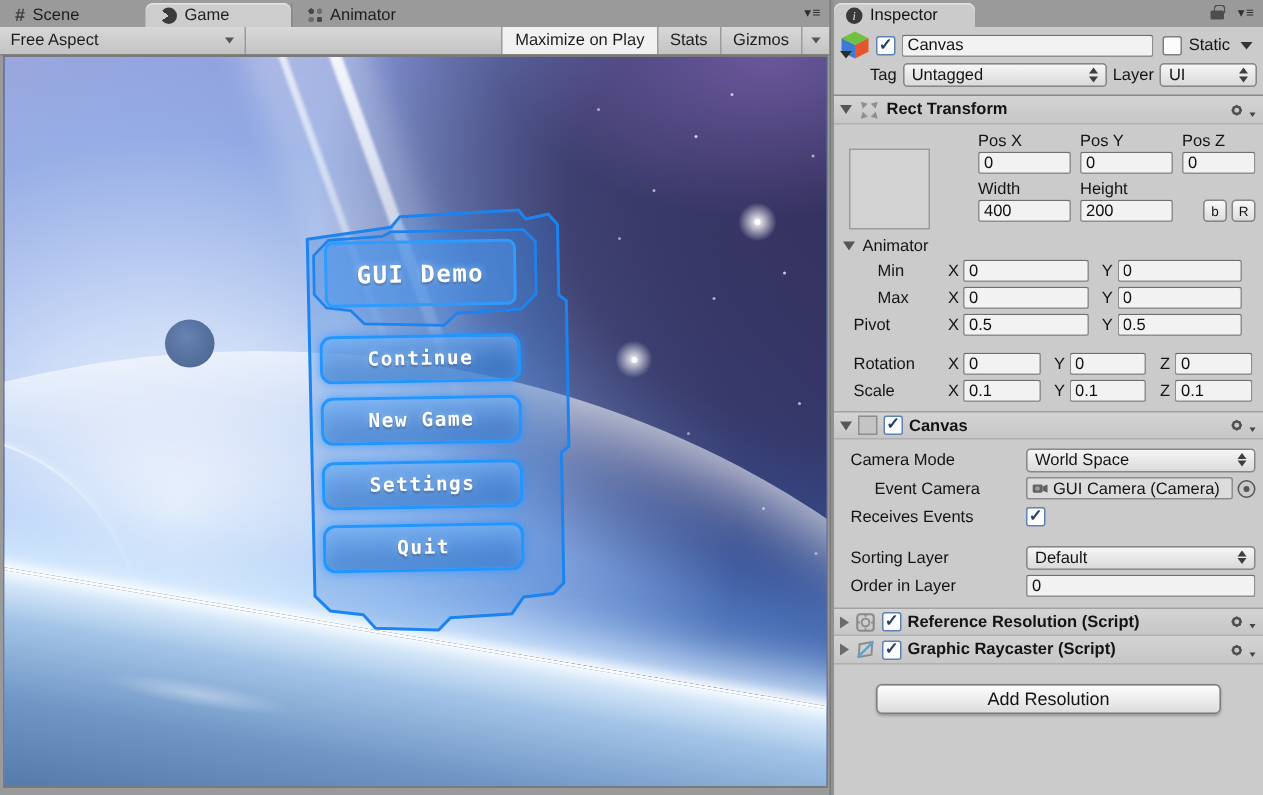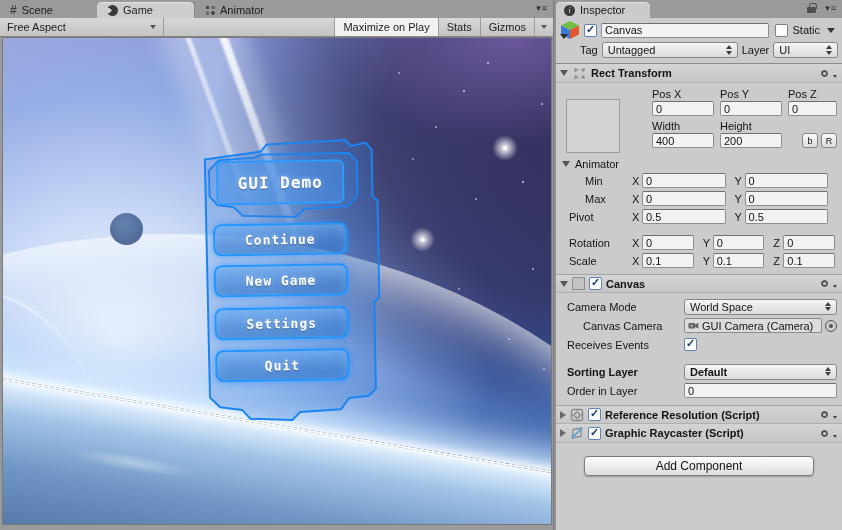--- a/index.html
+++ b/index.html
@@ -179,21 +179,21 @@
   .axis-letter { width:10px; flex:0 0 auto; }
   .axis-field { width:59px; margin-right:9px; }
   .axis-field.last { margin-right:2px; }
   .axis-row.gap-top { margin-top:9px; }
 
   .comp-body { padding:3px 5px 6px 4px; }
   .prop-row { display:flex; align-items:center; height:17px; margin-top:2px; }
   .prop-row .plabel { width:124px; padding-left:7px; flex:0 0 auto; }
   .prop-row .plabel.indent { padding-left:23px; }
   .prop-row .popup { flex:1; }
-  .prop-row.gap-top { margin-top:10px;font-weight:bold; }
+  .prop-row.gap-top { margin-top:10px; }
   .objfield { flex:1; display:flex; align-items:center; gap:3px; background:#dcdcdc; border:1px solid #8c8c8c;
     border-radius:2px; height:15px; padding:0 3px; min-width:0; white-space:nowrap; overflow:hidden; }
   .picker { width:12px; height:12px; border-radius:50%; border:1.5px solid #555; margin-left:3px;
     display:flex; align-items:center; justify-content:center; flex:0 0 auto; }
   .picker::after { content:''; width:4px; height:4px; border-radius:50%; background:#555; }
   .order-input { flex:1; }
 
   .add-wrap { display:flex; justify-content:center; margin-top:13px; }
   .add-btn { width:230px; height:20px; background:linear-gradient(#fefefe,#dcdcdc); border:1px solid #7c7c7c;
     border-radius:4px; font-size:12px; display:flex; align-items:center; justify-content:center;
@@ -457,21 +457,21 @@
         <span class="plabel">Camera Mode</span>
         <div class="popup">
           <span class="txt">World Space</span>
           <span class="updown">
               <span class="tri-up"></span>
               <span class="tri-down"></span>
             </span>
         </div>
       </div>
       <div class="prop-row">
-        <span class="plabel indent">Canvas Camera</span>
+        <span class="plabel indent">Event Camera</span>
         <div class="objfield">
           <svg width="11" height="11" style="flex:0 0 auto">
               <use href="#sym-cam"></use>
             </svg>
           <span>GUI Camera (Camera)</span>
         </div>
         <span class="picker"></span>
       </div>
       <div class="prop-row">
         <span class="plabel">Receives Events</span>
@@ -516,16 +516,16 @@
       <span>Graphic Raycaster (Script)</span>
       <span class="gear-wrap">
         <svg width="13" height="13">
             <use href="#sym-gear"></use>
           </svg>
         <span class="gear-mini-arrow"></span>
       </span>
     </div>
 
     <div class="add-wrap">
-      <div class="add-btn">Add Component</div>
+      <div class="add-btn">Add Resolution</div>
     </div>
   </div>
 </div>
 
 </body></html>

